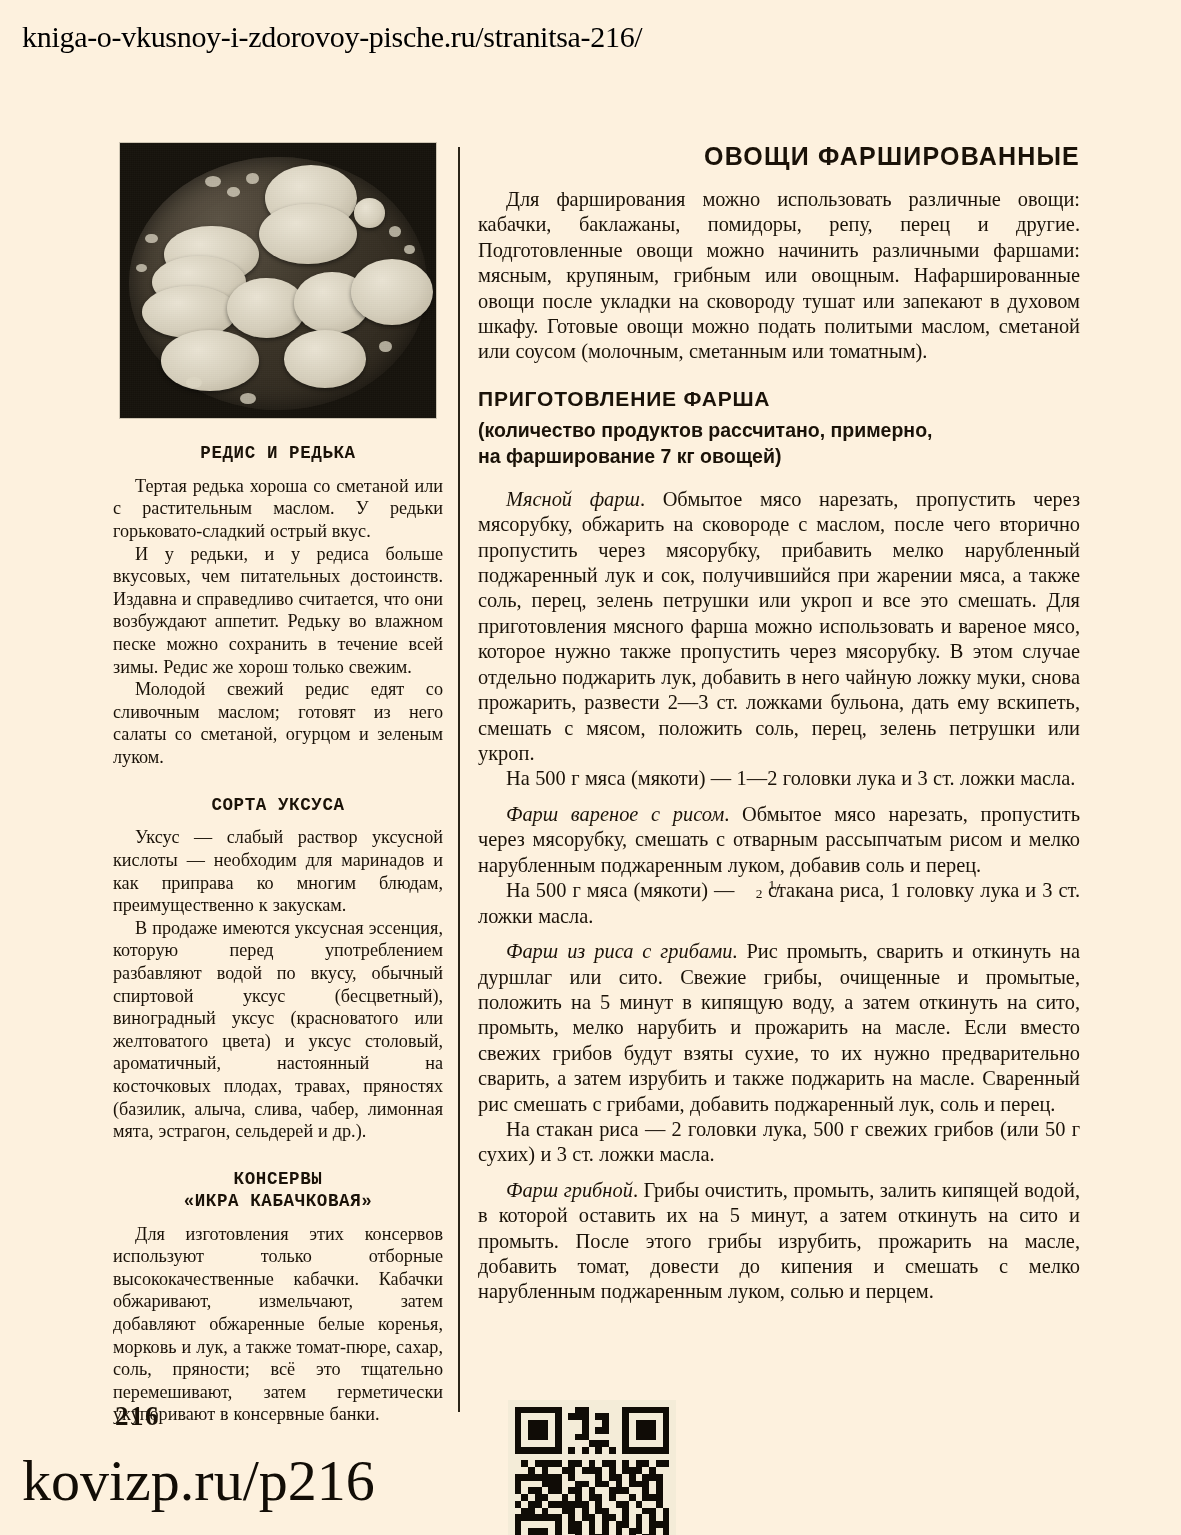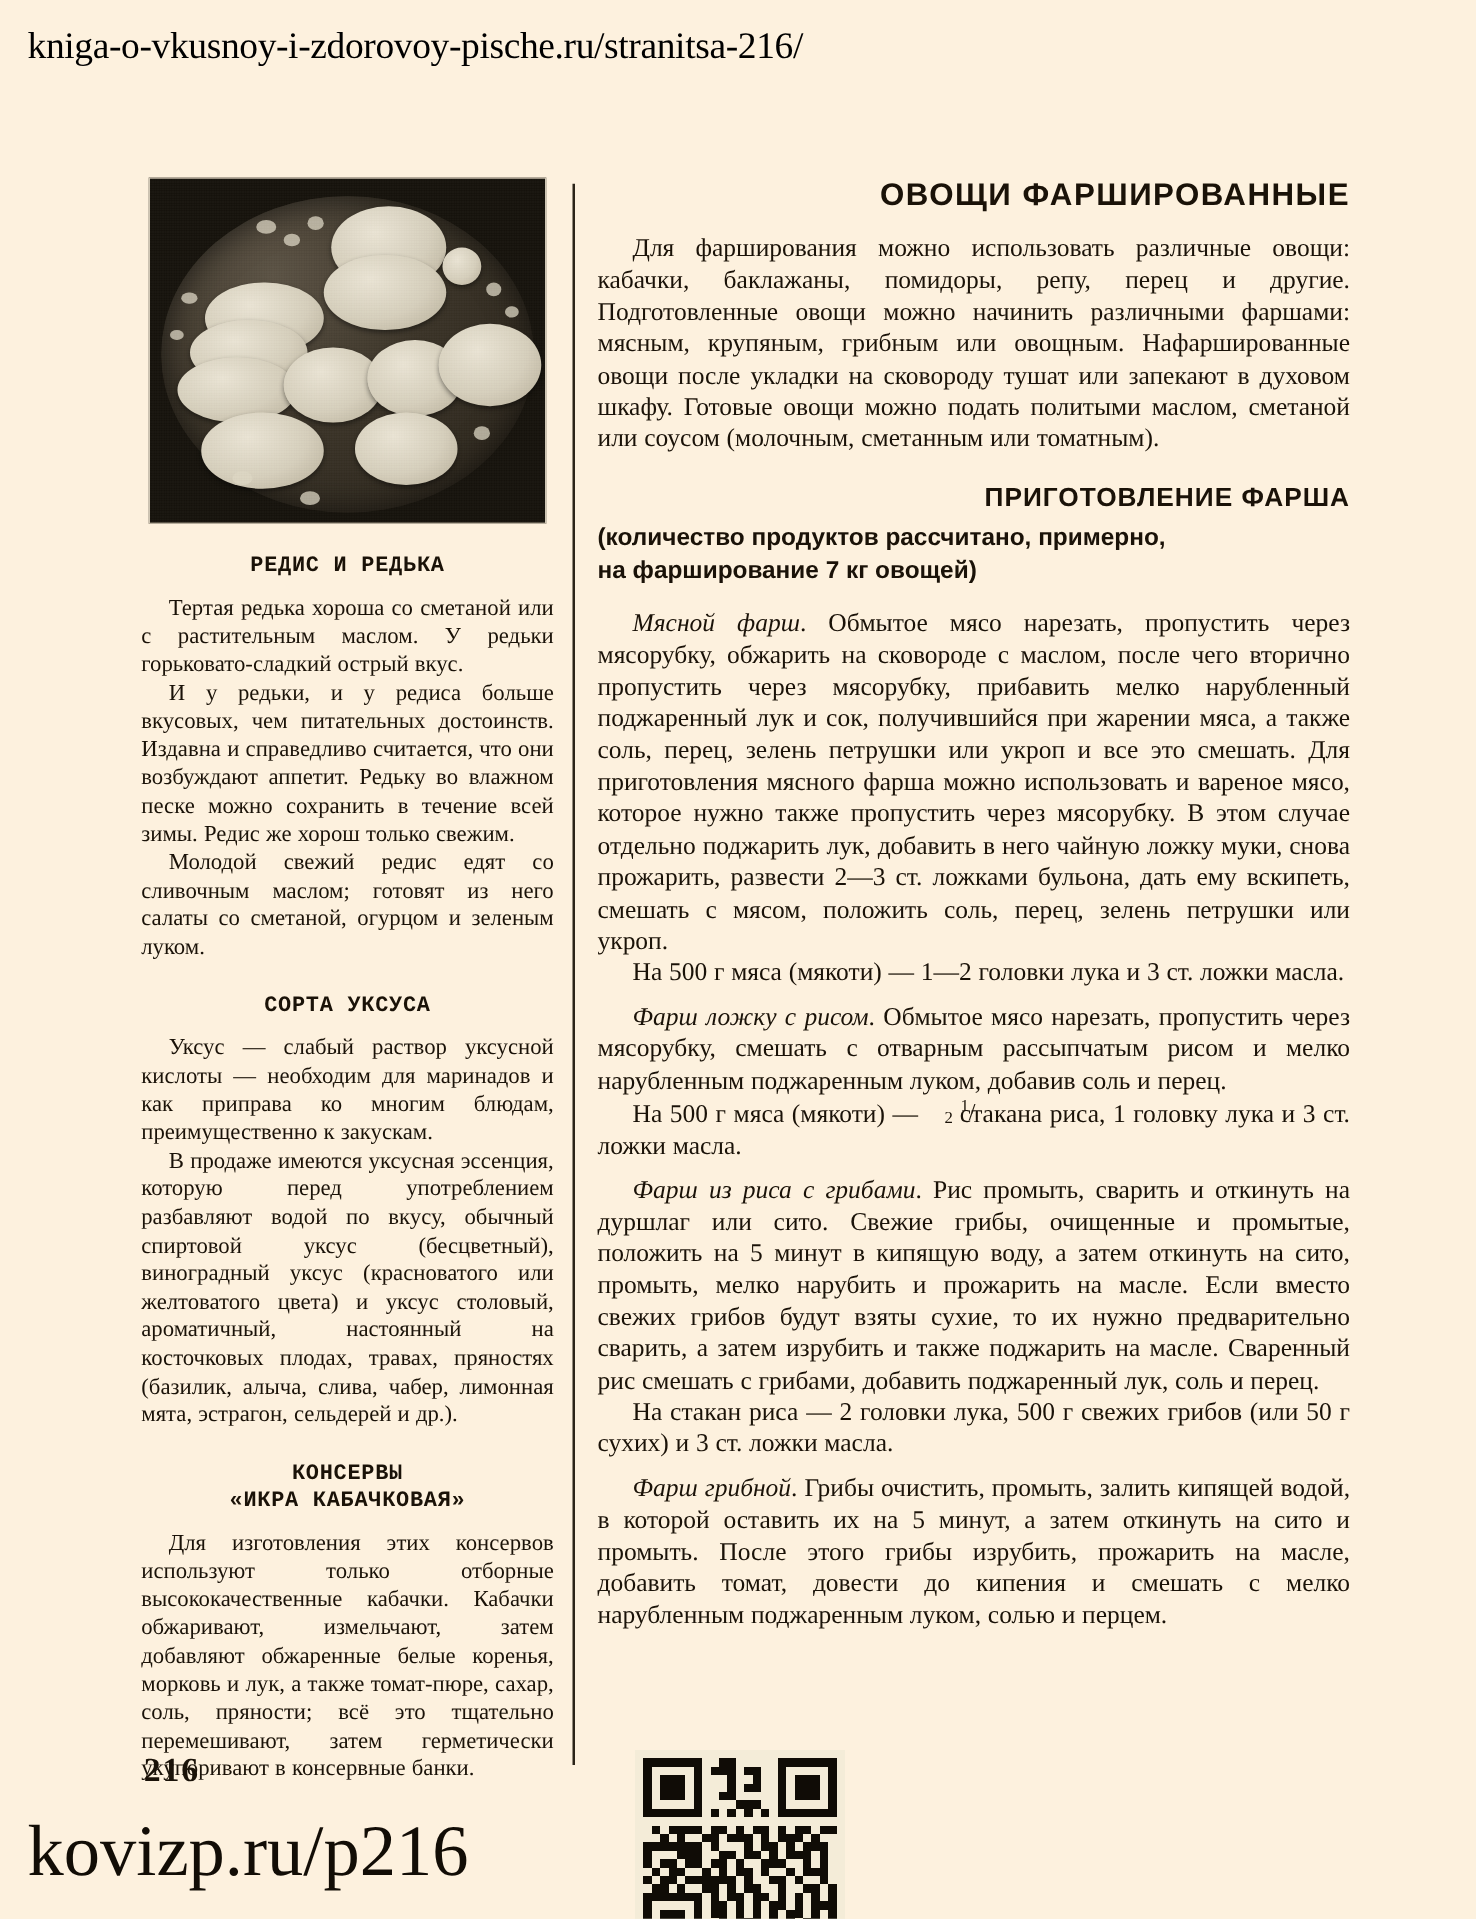--- a/index.html
+++ b/index.html
@@ -159,21 +159,21 @@
     line-height: 25.4px;
     text-align: justify;
     text-indent: 28px;
     margin: 0;
     word-spacing: 0.3px;
   }
 
   h2#prep-heading {
     font-size: 21px;
     font-weight: bold;
-    text-align: right;
+    text-align: left;
     letter-spacing: 0.8px;
     margin: 22px 0 6px 0;
     font-family: "Liberation Sans", "DejaVu Sans", sans-serif;
   }
   #prep-subheading {
     font-size: 19.5px;
     font-weight: bold;
     text-align: left;
     line-height: 26px;
     margin: 0 0 18px 0;
@@ -284,21 +284,21 @@
 
     <h2 id="prep-heading">ПРИГОТОВЛЕНИЕ ФАРША</h2>
     <div id="prep-subheading">
       <span>(количество продуктов рассчитано, примерно,</span>
       <span>на фарширование 7 кг овощей)</span>
     </div>
 
     <p><em class="run-in">Мясной фарш</em><span>. Обмытое мясо нарезать, пропустить через мясорубку, обжарить на сковороде с маслом, после чего вторично пропустить через мясорубку, прибавить мелко нарубленный поджаренный лук и сок, получившийся при жарении мяса, а также соль, перец, зелень петрушки или укроп и все это смешать. Для приготовления мясного фарша можно использовать и вареное мясо, которое нужно также пропустить через мясорубку. В этом случае отдельно поджарить лук, добавить в него чайную ложку муки, снова прожарить, развести 2—3 ст. ложками бульона, дать ему вскипеть, смешать с мясом, положить соль, перец, зелень петрушки или укроп.</span></p>
     <p>На 500 г мяса (мякоти) — 1—2 головки лука и 3 ст. ложки масла.</p>
 
-    <p class="gap-before"><em class="run-in">Фарш ложку с рисом</em><span>. Обмытое мясо нарезать, пропустить через мясорубку, смешать с отварным рассыпчатым рисом и мелко нарубленным поджаренным луком, добавив соль и перец.</span></p>
+    <p class="gap-before"><em class="run-in">Фарш вареное с рисом</em><span>. Обмытое мясо нарезать, пропустить через мясорубку, смешать с отварным рассыпчатым рисом и мелко нарубленным поджаренным луком, добавив соль и перец.</span></p>
     <p><span>На 500 г мяса (мякоти) — </span><span class="frac"><span class="num">1</span><span class="bar">/</span><span class="den">2</span></span><span> стакана риса, 1 головку лука и 3 ст. ложки масла.</span></p>
 
     <p class="gap-before"><em class="run-in">Фарш из риса с грибами</em><span>. Рис промыть, сварить и откинуть на дуршлаг или сито. Свежие грибы, очищенные и промытые, положить на 5 минут в кипящую воду, а затем откинуть на сито, промыть, мелко нарубить и прожарить на масле. Если вместо свежих грибов будут взяты сухие, то их нужно предварительно сварить, а затем изрубить и также поджарить на масле. Сваренный рис смешать с грибами, добавить поджаренный лук, соль и перец.</span></p>
     <p>На стакан риса — 2 головки лука, 500 г свежих грибов (или 50 г сухих) и 3 ст. ложки масла.</p>
 
     <p class="gap-before"><em class="run-in">Фарш грибной</em><span>. Грибы очистить, промыть, залить кипящей водой, в которой оставить их на 5 минут, а затем откинуть на сито и промыть. После этого грибы изрубить, прожарить на масле, добавить томат, довести до кипения и смешать с мелко нарубленным поджаренным луком, солью и перцем.</span></p>
   </div>
 
   <div id="page-number">216</div>
 </div>

